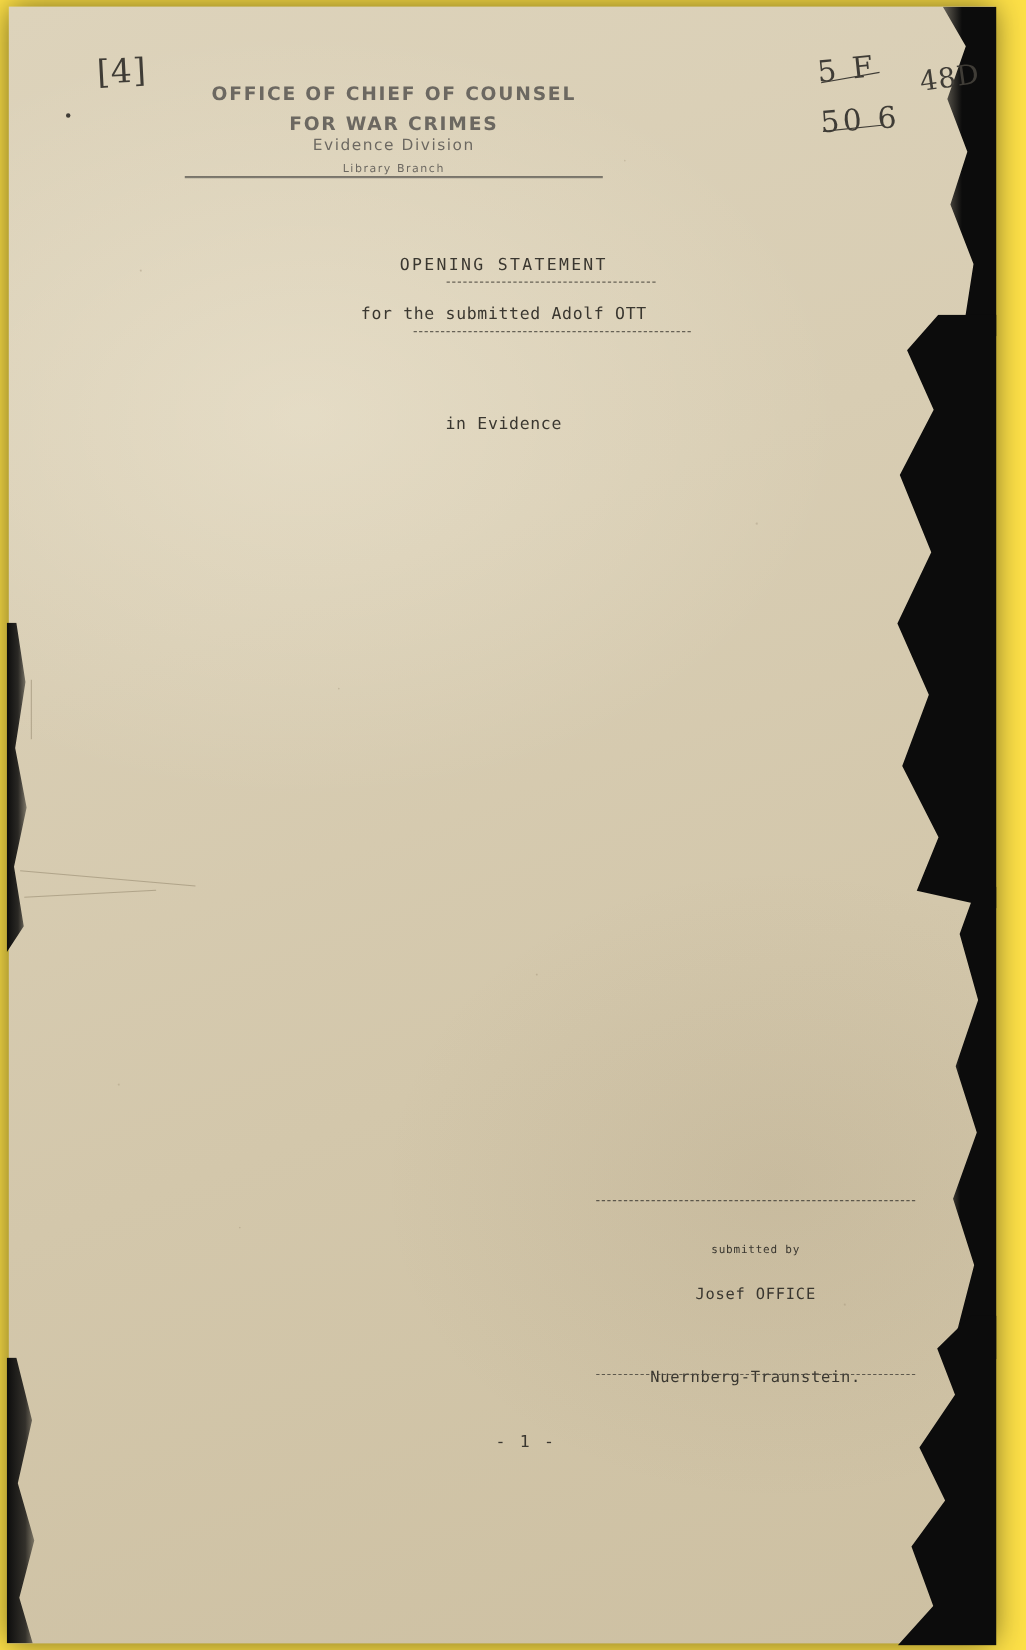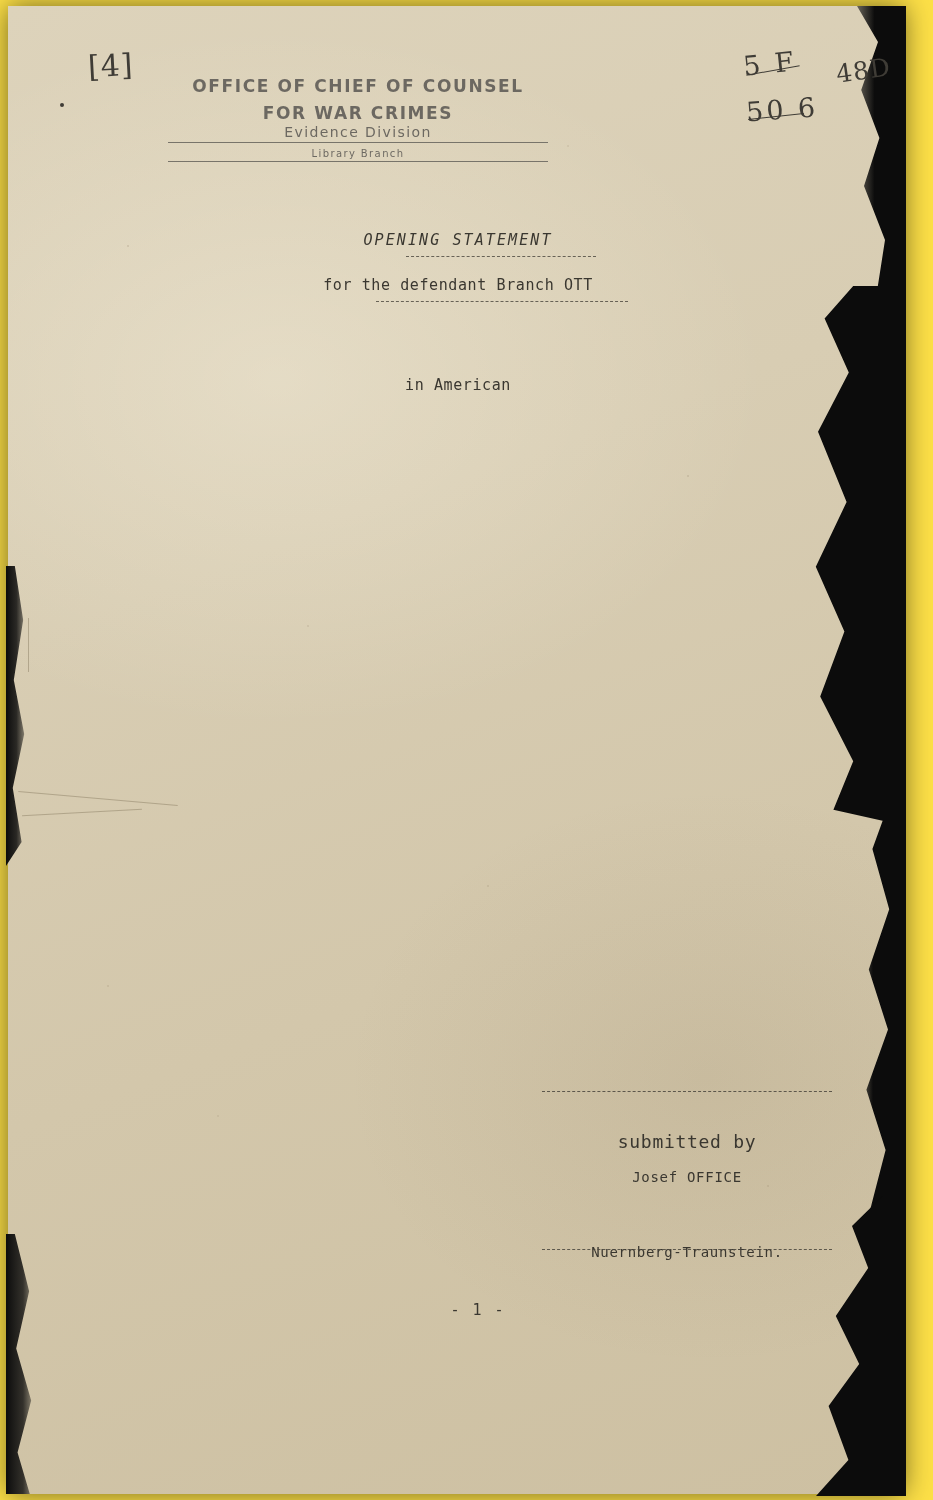--- a/index.html
+++ b/index.html
@@ -103,52 +103,52 @@
     color: #5d5a55;
     letter-spacing: 1.6px;
     text-align: center;
     white-space: nowrap;
     opacity: 0.88;
   }
   #stamp-line-1 { left: 160px; top: 70px; width: 380px; font-size: 17px; font-weight: 600; }
   #stamp-line-2 { left: 160px; top: 97px; width: 380px; font-size: 17px; font-weight: 700; }
   #stamp-line-3 {
     left: 160px; top: 118px; width: 380px; font-size: 14px; letter-spacing: 1.4px;
-    border-bottom: 1px solid #6a675f; padding-bottom: 2px;
+    border-bottom: 1px solid #6a675f; padding-bottom: 20px;
   }
   #stamp-line-4 {
     left: 160px; top: 142px; width: 380px; font-size: 10px; letter-spacing: 1.4px;
     border-bottom: 1px solid #6a675f; padding-bottom: 2px;
   }
 
   .typed {
     position: absolute;
     font-family: "DejaVu Sans Mono", monospace;
     color: #3a3730;
     white-space: nowrap;
     text-align: center;
   }
 
-  #doc-title      { left: 140px; top: 225px; width: 620px; font-size: 15px; letter-spacing: 2.1px; font-style: italic; }
+  #doc-title      { left: 140px; top: 225px; width: 620px; font-size: 15px; letter-spacing: 2.1px; }
   #doc-title-rule { position:absolute; left: 398px; top: 250px; width: 190px; border-top: 1px dashed #4a463d; opacity: 0.8; }
   #doc-subtitle      { left: 140px; top: 270px; width: 620px; font-size: 15px; letter-spacing: 0.6px; }
   #doc-subtitle-rule { position:absolute; left: 368px; top: 295px; width: 252px; border-top: 1px dashed #4a463d; opacity: 0.8; }
   #doc-tribunal   { left: 140px; top: 328px; width: 620px; font-size: 15px; letter-spacing: 0.6px; }
   #doc-city       { left: 140px; top: 370px; width: 620px; font-size: 15px; letter-spacing: 0.6px; }
 
   
   #footer-rule-top {
     position: absolute; left: 534px; top: 1085px; width: 290px;
     border-top: 1px dashed #4a463d; opacity: 0.85;
   }
   #footer-rule-bottom {
     position: absolute; left: 534px; top: 1243px; width: 290px;
     border-top: 1px dashed #4a463d; opacity: 0.85;
   }
-  #submitted-by { left: 534px; top: 1125px; width: 290px; font-size: 18px; letter-spacing: 0.7px; }
+  #submitted-by { left: 534px; top: 1125px; width: 290px; font-size: 10px; letter-spacing: 0.7px; }
   #author-name  { left: 534px; top: 1163px; width: 290px; font-size: 14px; letter-spacing: 0.7px; }
   #author-place { left: 534px; top: 1238px; width: 290px; font-size: 14px; letter-spacing: 0.7px; }
   #page-number  { left: 380px; top: 1295px; width: 180px; font-size: 15px; letter-spacing: 2px; }
 
   
   .hand {
     position: absolute;
     font-family: "DejaVu Serif", serif;
     color: #3f3c36;
     white-space: nowrap;
@@ -214,24 +214,24 @@
     <div id="mark-dot"></div>
     <div class="hand" id="mark-top-right-1">5 F</div>
     <div id="mark-strike-1"></div>
     <div class="hand" id="mark-top-right-2">50 6</div>
     <div id="mark-strike-2"></div>
     <div class="hand" id="mark-top-right-3">48D</div>
 
     <div class="typed" id="doc-title">OPENING STATEMENT</div>
     <div id="doc-title-rule"></div>
 
-    <div class="typed" id="doc-subtitle">for the defendant Branch OTT</div>
+    <div class="typed" id="doc-subtitle">for the submitted Adolf OTT</div>
     <div id="doc-subtitle-rule"></div>
 
-    <div class="typed" id="doc-city">in American</div>
+    <div class="typed" id="doc-city">in Evidence</div>
 
     <div id="footer-rule-top"></div>
     <div class="typed" id="submitted-by">submitted by</div>
     <div class="typed" id="author-name">Josef OFFICE</div>
     <div class="typed" id="author-place">Nuernberg-Traunstein.</div>
     <div id="footer-rule-bottom"></div>
 
     <div class="typed" id="page-number">- 1 -</div>
 
   </div>

